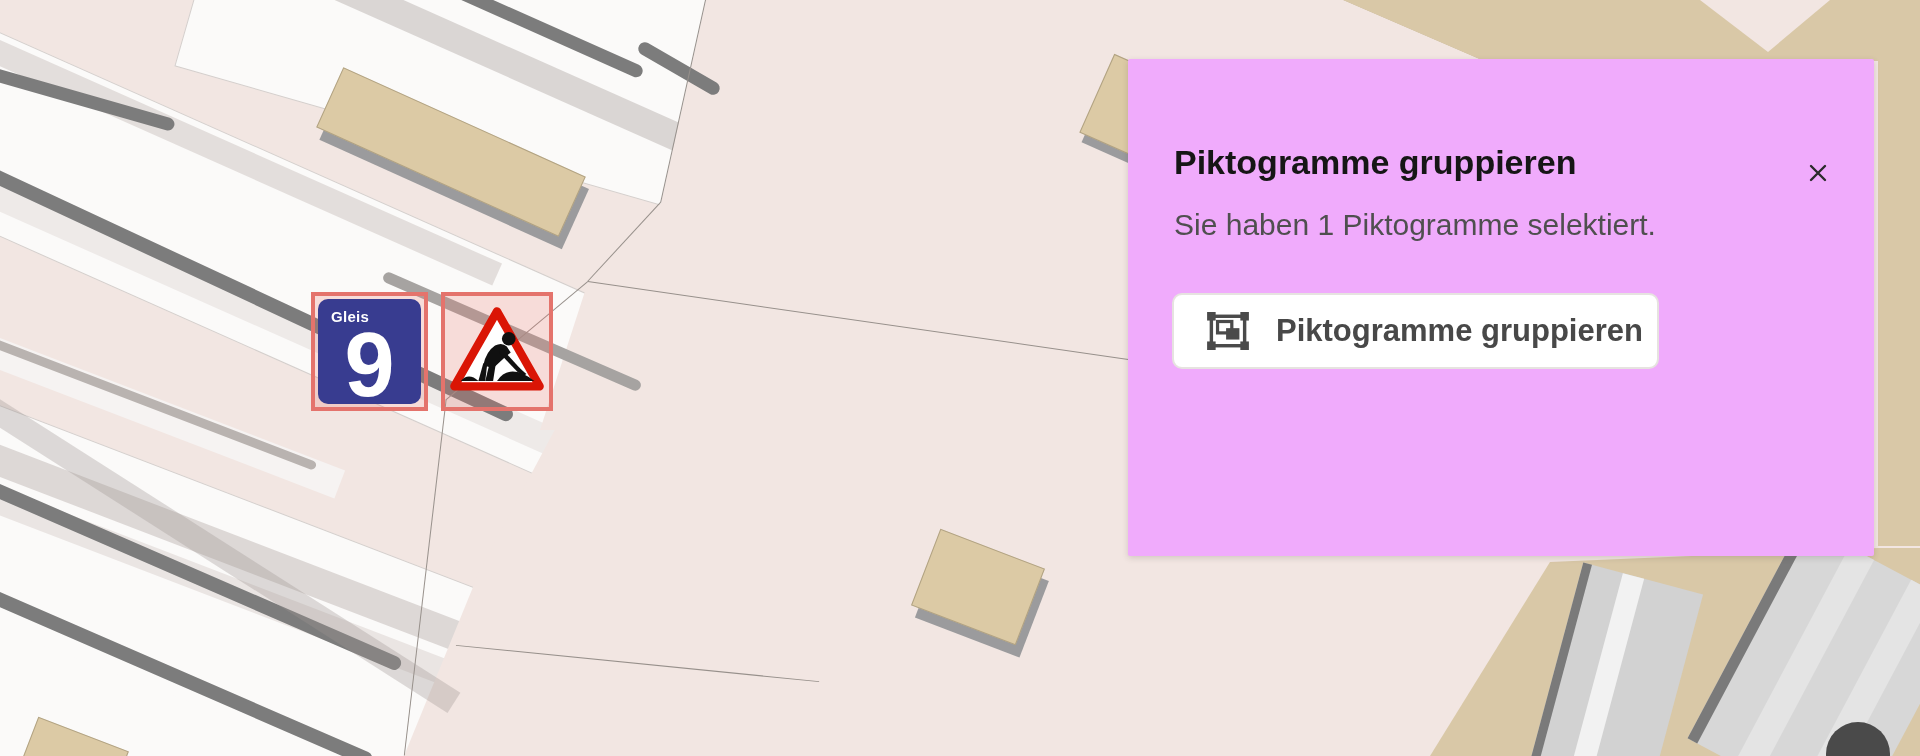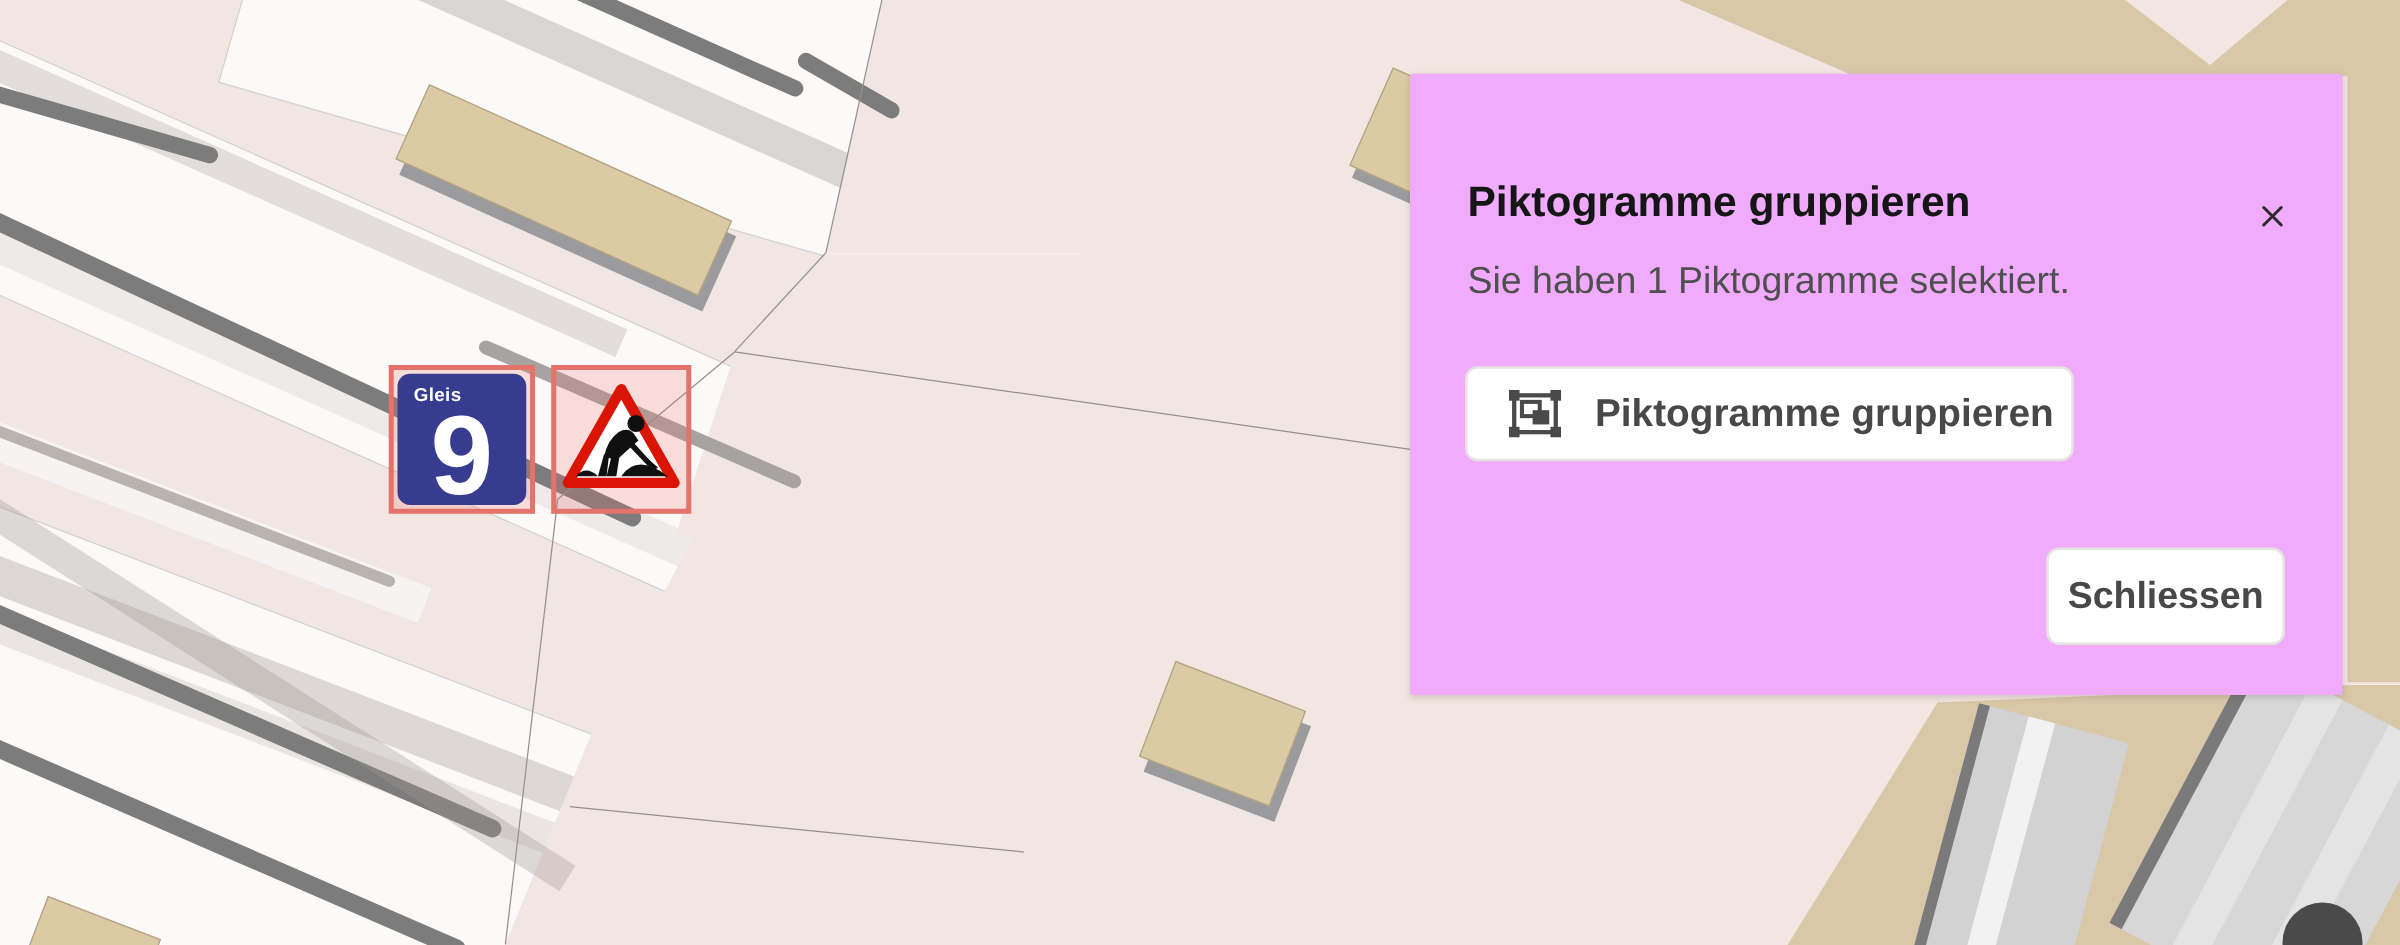--- a/index.html
+++ b/index.html
@@ -149,18 +149,15 @@
           <rect x="0" y="31" width="9" height="9"></rect>
           <rect x="35" y="31" width="9" height="9"></rect>
           <rect x="4.5" y="4.5" width="35" height="31" fill="none" stroke="#4a4a4a" stroke-width="3.6"></rect>
           <rect x="11" y="10" width="15" height="12" fill="#ffffff" stroke="#4a4a4a" stroke-width="3.4"></rect>
           <rect x="20" y="17" width="14" height="12"></rect>
         </svg>
       </span>
       <span>Piktogramme gruppieren</span>
     </button>
 
-    <button class="btn btn-close">
-      <span>Schliessen</span>
-    </button>
   </div>
 
 </div>
 
 </body></html>

